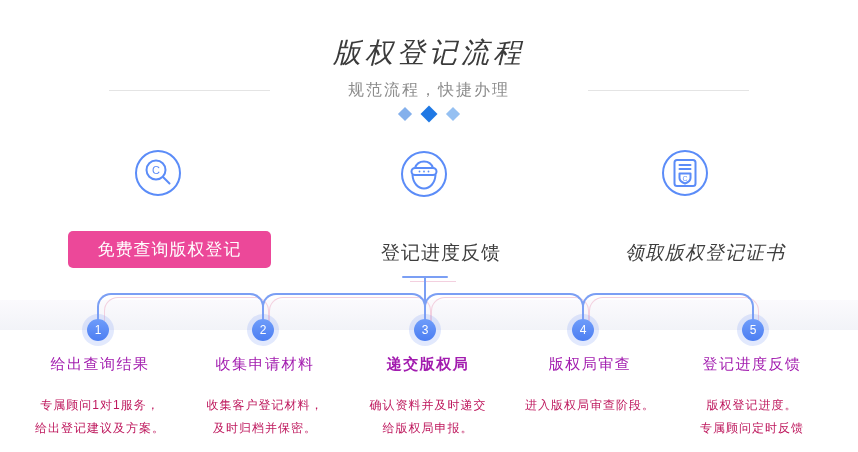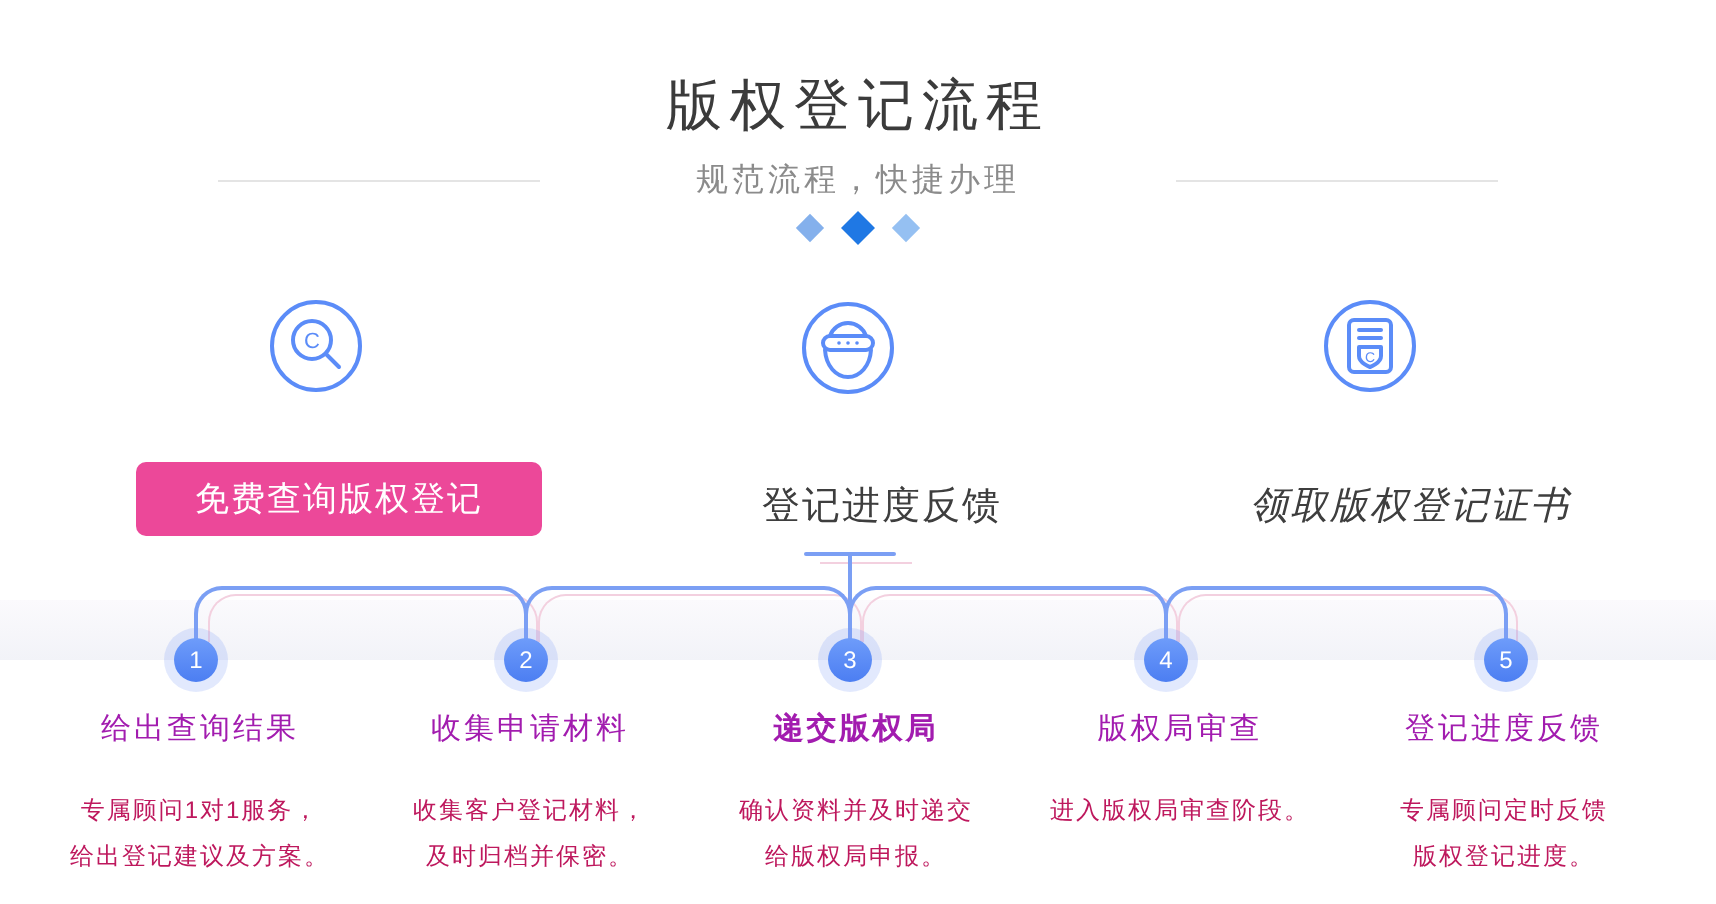--- a/index.html
+++ b/index.html
@@ -6,21 +6,21 @@
   .page{
     position:relative;width:858px;height:452px;margin:0 auto;
     background:#ffffff;overflow:hidden;
     font-family:"Liberation Sans","DejaVu Sans",sans-serif;
     -webkit-font-smoothing:antialiased;
   }
   
   .title{
     position:absolute;top:34px;left:0;width:858px;text-align:center;
     font-family:"Liberation Serif","DejaVu Serif",serif;
-    font-size:28px;font-weight:400;color:#3b3b3b;letter-spacing:4px;margin:0;
+    font-size:28px;font-weight:400;color:#3b3b3b;letter-spacing:4px;margin:0;font-style:italic;
   }
   .subtitle-row{
     position:absolute;top:81px;left:0;width:858px;height:18px;
     display:flex;justify-content:center;align-items:center;gap:78px;
   }
   .hline{width:161px;height:1px;background:#e4e4e4;}
   .subtitle{
     font-family:"Liberation Serif","DejaVu Serif",serif;
     font-size:16px;color:#8b8b8b;letter-spacing:2px;white-space:nowrap;
   }
@@ -172,17 +172,17 @@
   </div>
   <div class="step-desc" style="left:343px;">
     <div>确认资料并及时递交</div>
     <div>给版权局申报。</div>
   </div>
   <div class="step-desc" style="left:505px;">
     <div>进入版权局审查阶段。</div>
     <div></div>
   </div>
   <div class="step-desc" style="left:667px;">
+    <div>版权登记进度。</div>
     <div>专属顾问定时反馈</div>
-    <div>版权登记进度。</div>
   </div>
 
 </div>
 
 </body></html>

